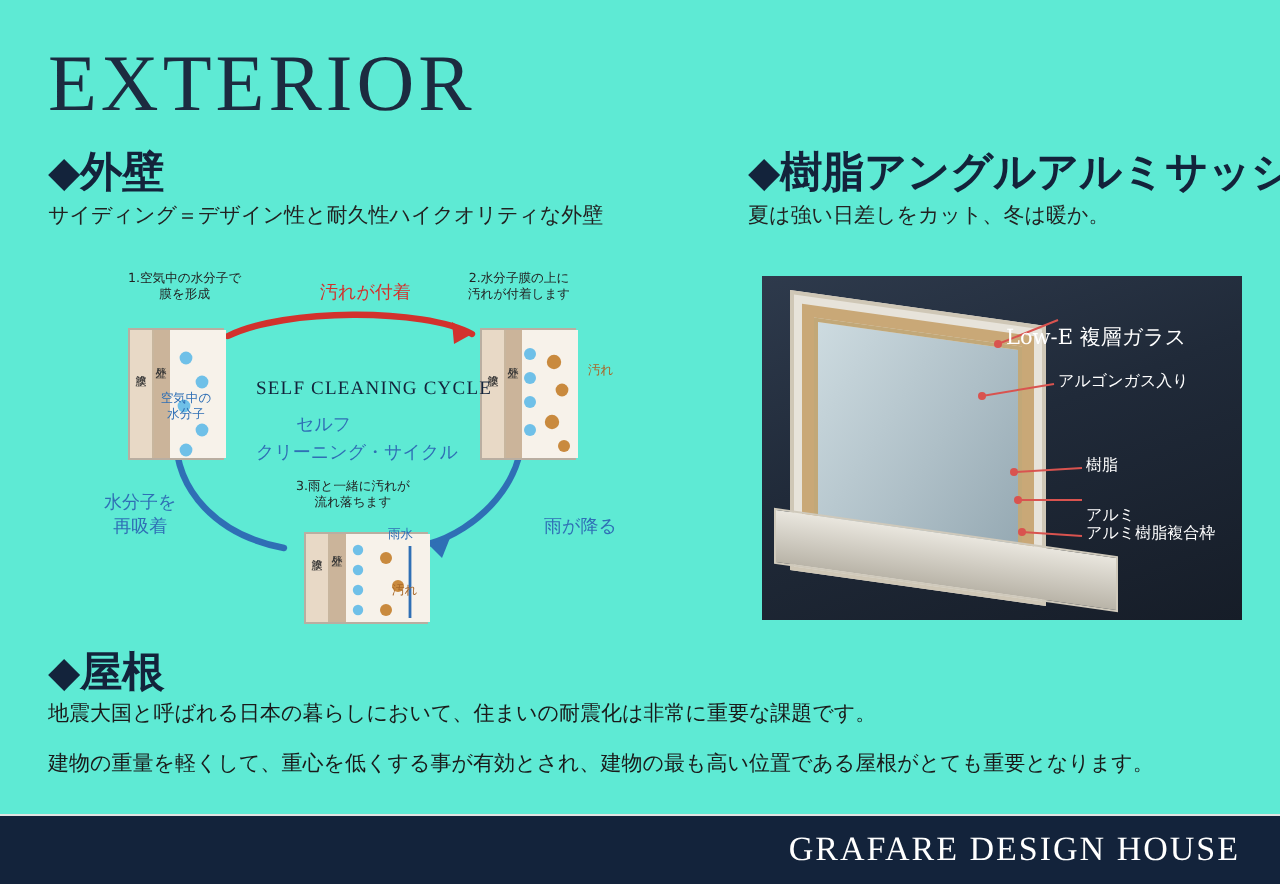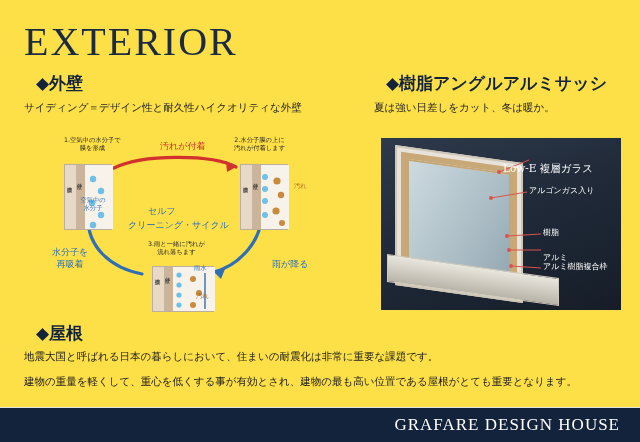--- a/index.html
+++ b/index.html
@@ -11,44 +11,43 @@
     height: 442px;
     background: #ffffff;
     font-family: "Liberation Sans", sans-serif;
     color: #1a1a1a;
     overflow: hidden;
   }
   .page {
     position: relative;
     width: 640px;
     height: 442px;
-    background: #fde047;
+    background: #5eead4;
     box-sizing: border-box;
     padding-left: 33px;
   }
   
   .title {
     position: absolute;
     left: 24px;
     top: 18px;
     font-family: "Liberation Serif", serif;
     font-size: 40px;
     letter-spacing: 2px;
     color: #1c2b40;
     font-weight: normal;
   }
   
   .sec-head {
     position: absolute;
     font-family: "DejaVu Sans", sans-serif;
-    font-size: 17px;
+    font-size: 21px;
     font-weight: bold;
     color: #13233b;
     white-space: nowrap;
-    margin-left: 12px;
   }
   .sec-sub {
     position: absolute;
     font-family: "DejaVu Sans", sans-serif;
     font-size: 10.5px;
     color: #222;
     white-space: nowrap;
   }
   
   .left-diagram {
@@ -106,21 +105,21 @@
     text-align: center;
     font-family: "Liberation Serif", serif;
     color: #13233b;
     white-space: nowrap;
   }
   .cyc-en {
     font-size: 9.5px;
     letter-spacing: 0.6px;
   }
   .cyc-jp {
-    font-family: Liberation Mono, monospace;
+    font-family: Liberation Serif, serif;
     font-size: 9px;
     color: #2f6fb5;
     line-height: 1.35;
   }
   
   .photo {
     position: absolute;
     left: 381px;
     top: 138px;
     width: 240px;
@@ -300,20 +299,21 @@
         <circle cx="26" cy="38" r="2.6" fill="#6fc0e8"></circle>
         <circle cx="40" cy="12" r="3" fill="#c98a3e"></circle>
         <circle cx="46" cy="26" r="3" fill="#c98a3e"></circle>
         <circle cx="40" cy="38" r="3" fill="#c98a3e"></circle>
         <path d="M 52 6 L 52 42" stroke="#2f6fb5" stroke-width="1.4" fill="none"></path>
       </svg>
     </div>
     <div class="cap" style="left:172px; top:130px; color:#2f6fb5;">雨水</div>
     <div class="cap" style="left:174px; top:158px; color:#a8682a;">汚れ</div>
 
+    <div class="center-text cyc-en" style="left:106px; top:56px;">SELF CLEANING CYCLE</div>
     <div class="center-text cyc-jp" style="left:126px; top:72px;">セルフ</div>
     <div class="center-text cyc-jp" style="left:106px; top:86px;">クリーニング・サイクル</div>
 
     <div class="cap-red" style="left:126px; top:6px;margin-left:12px;">汚れが付着</div>
     <div class="cap-blue" style="left:240px; top:124px;margin-left:10px;">雨が降る</div>
     <div class="cap-blue" style="left:30px; top:112px; text-align:center;">水分子を<br>再吸着</div>
   </div>
 
   <div class="photo">
     <div class="win-outer">

